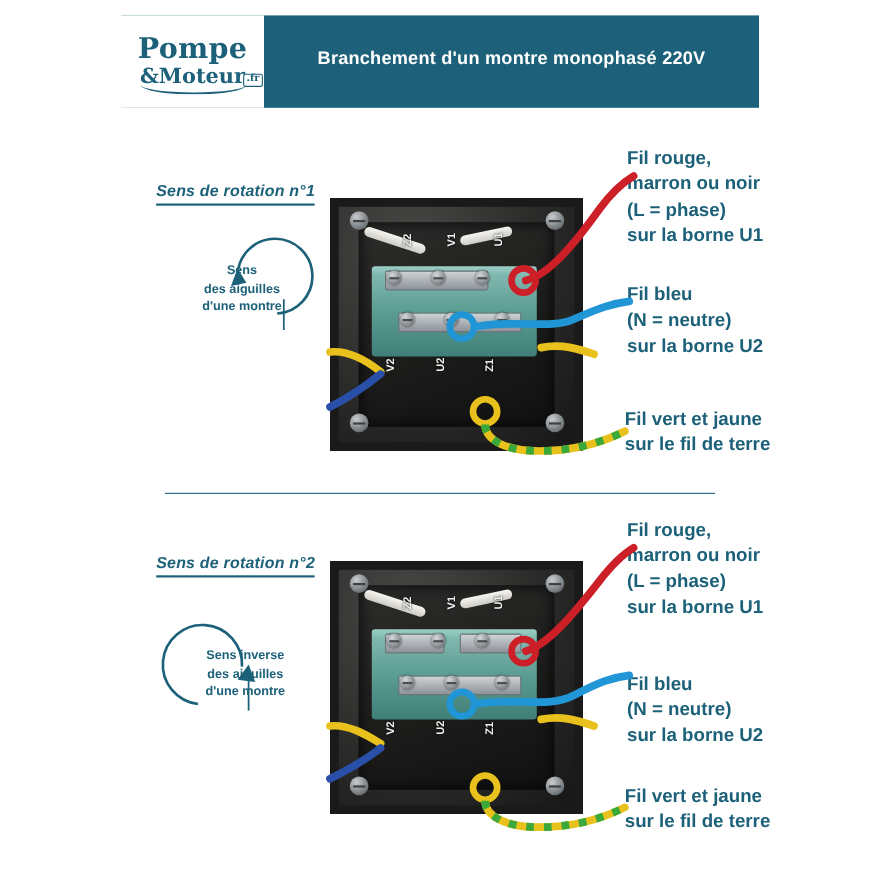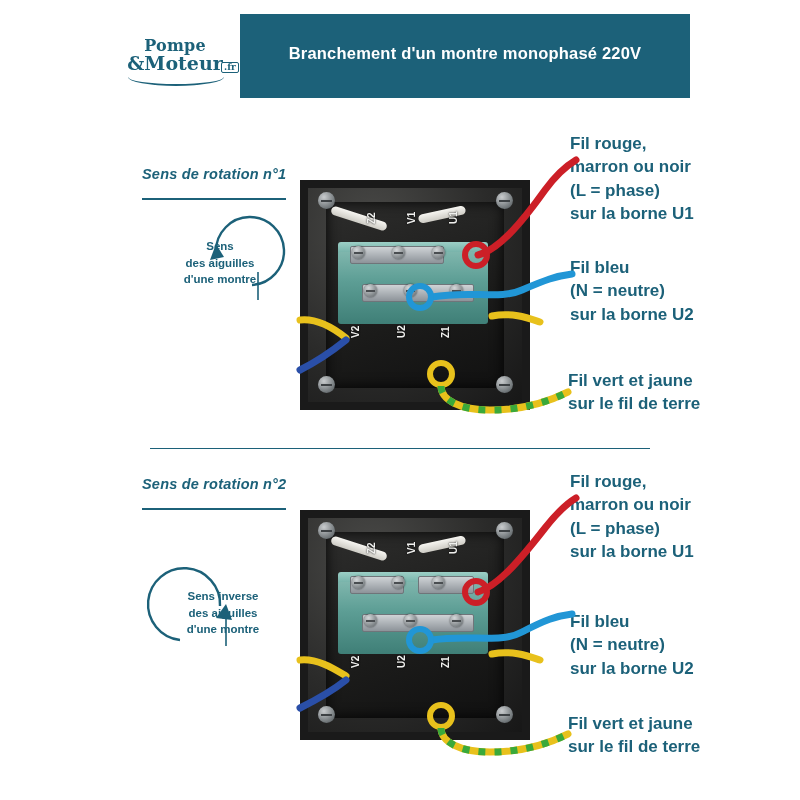--- a/index.html
+++ b/index.html
@@ -15,21 +15,21 @@
     position:absolute;left:110px;top:14px;width:580px;height:84px;
     background:#1c6179;
   }
   .logo{
     position:absolute;left:110px;top:14px;width:130px;height:84px;
     background:#ffffff;
     display:flex;flex-direction:column;justify-content:center;align-items:center;
   }
   .logo-line1{
     font-family:"DejaVu Serif", serif;
-    font-size:16px;color:#1c6179;font-weight:bold;
+    font-size:26px;color:#1c6179;font-weight:bold;
     letter-spacing:.2px;line-height:1.05;
   }
   .logo-line2{
     font-family:"DejaVu Serif", serif;
     font-size:19px;color:#1c6179;font-weight:bold;
     line-height:1.05;position:relative;
   }
   .logo-tld{
     font-size:9px;color:#1c6179;
     position:absolute;right:-16px;bottom:1px;
@@ -44,21 +44,21 @@
     position:absolute;left:250px;top:44px;width:430px;
     color:#ffffff;font-size:16.5px;font-weight:bold;
     letter-spacing:.2px;
     text-align:center;
   }
 
   .sec-title{
     position:absolute;
     color:#1c6179;font-size:14.5px;font-weight:bold;font-style:italic;
     border-bottom:2px solid #1c6179;
-    padding-bottom:16px;
+    padding-bottom:3px;
     letter-spacing:.2px;
   }
   .divider{
     position:absolute;left:150px;top:448px;width:500px;height:0;
     border-top:1.5px solid #1c6179;
   }
 
   
   .photo{
     position:absolute;
@@ -191,21 +191,21 @@
   <div>(N = neutre)</div>
   <div>sur la borne U2</div>
 </div>
 <div class="callout" style="left:568px;top:369px;width:160px;">
   <div>Fil vert et jaune</div>
   <div>sur le fil de terre</div>
 </div>
 
 <div class="divider"></div>
 
-<div class="sec-title" style="left:142px;top:476px;">Sens de rotation n°2</div>
+<div class="sec-title" style="left:142px;top:504px;">Sens de rotation n°2</div>
 
 <div class="photo" style="left:300px;top:510px;">
   <div class="plate"></div>
   <div class="innerbox"></div>
   <div class="bigscrew" style="left:18px;top:12px;"></div>
   <div class="bigscrew" style="left:196px;top:12px;"></div>
   <div class="bigscrew" style="left:18px;top:196px;"></div>
   <div class="bigscrew" style="left:196px;top:196px;"></div>
   <div class="whitewire" style="left:30px;top:34px;width:58px;transform:rotate(18deg);"></div>
   <div class="whitewire" style="left:118px;top:30px;width:48px;transform:rotate(-12deg);"></div>

